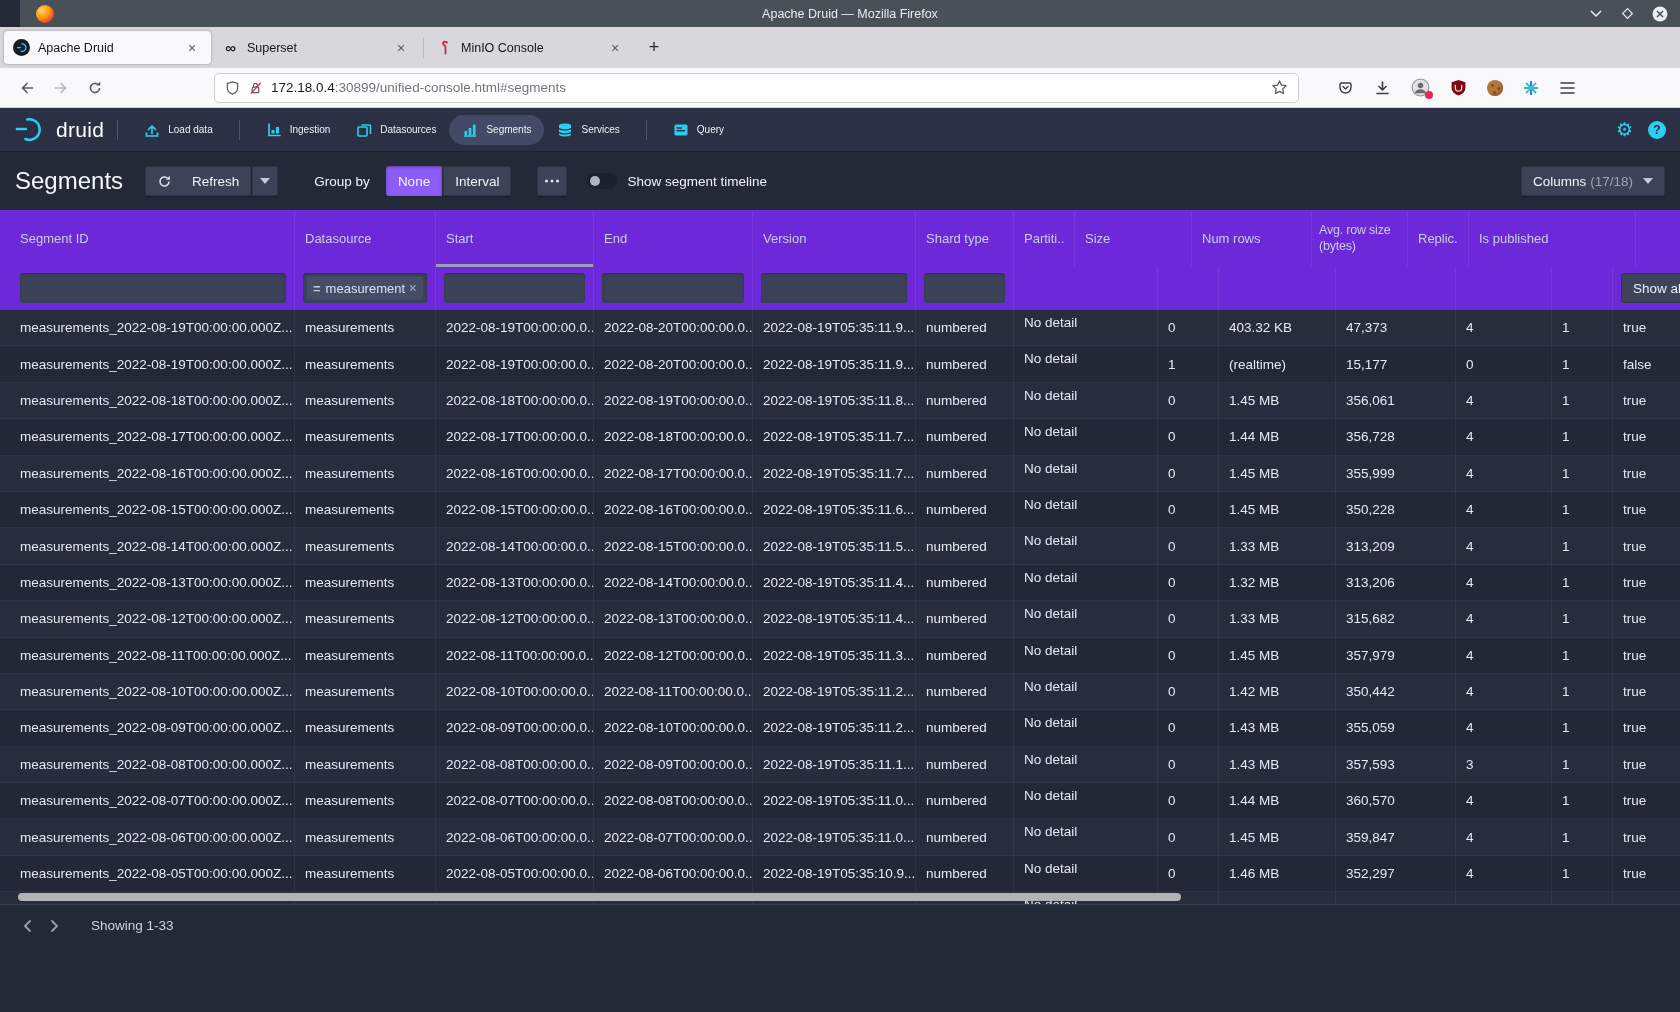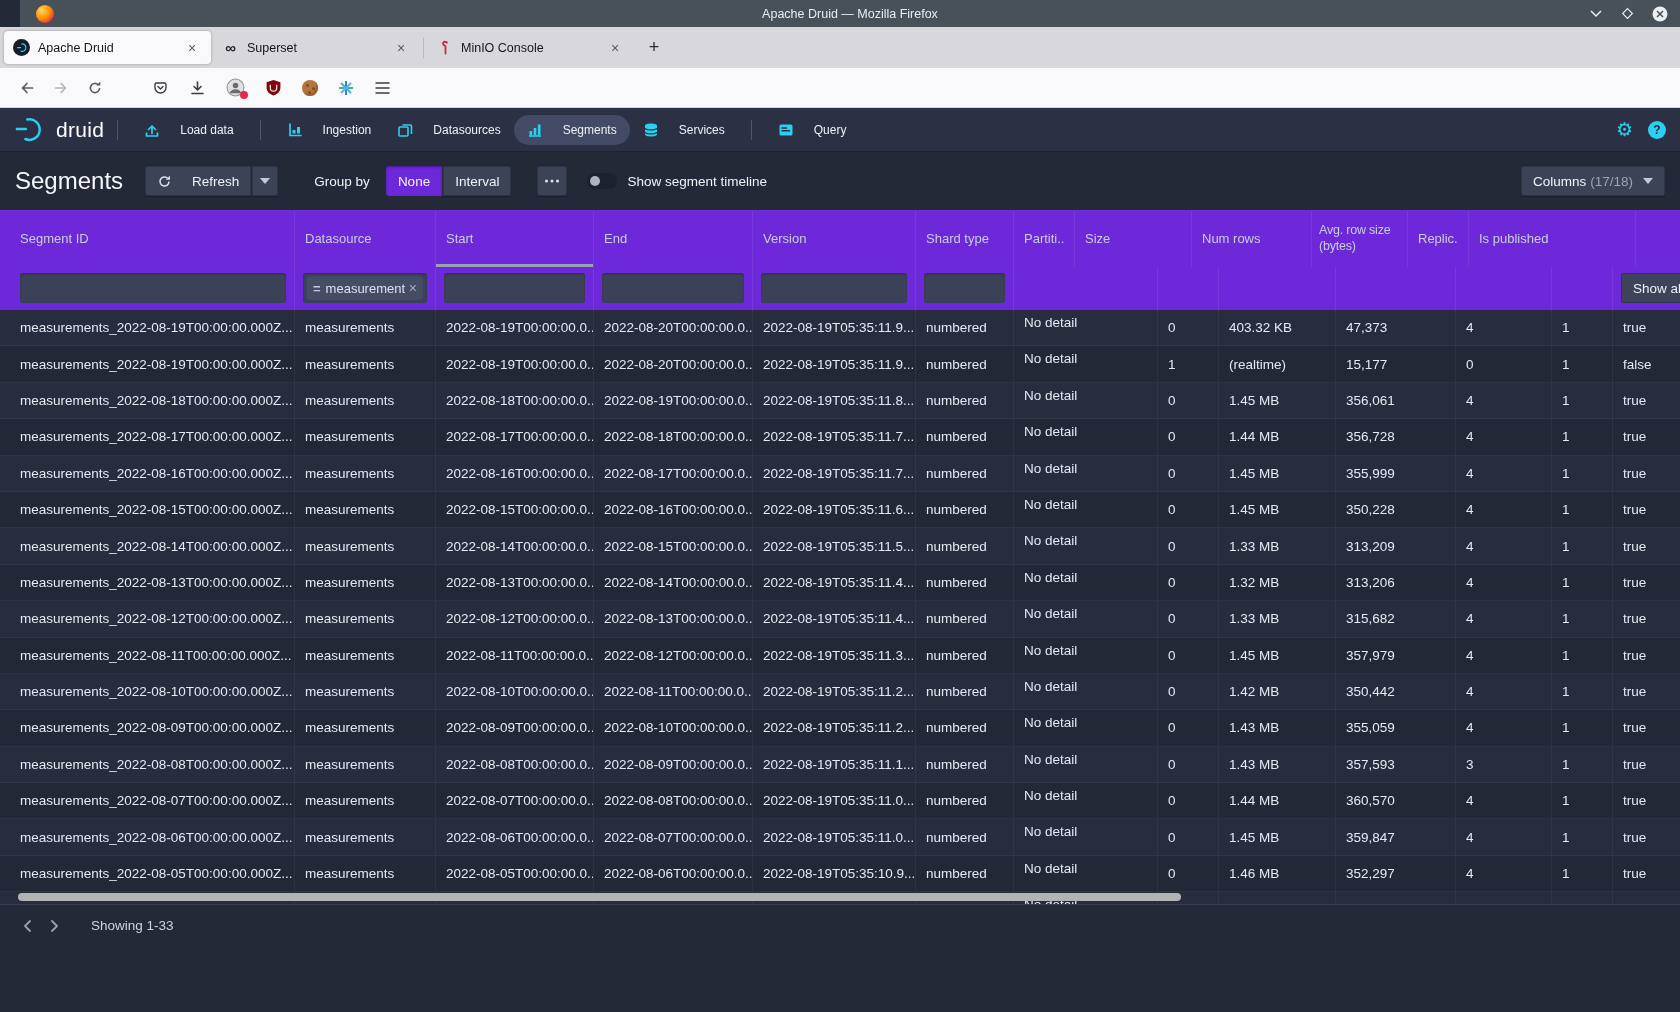--- a/index.html
+++ b/index.html
@@ -52,41 +52,41 @@
             box-shadow:inset -2px -2px 0 #9c6130; position:relative; }
   .cookie:before { content:""; position:absolute; left:4px; top:4px; width:3px; height:3px;
                    border-radius:50%; background:#7d4c24; box-shadow:6px 3px 0 #7d4c24, 2px 7px 0 #7d4c24; }
 
   
   .druidnav { height:44px; background:#2b3044; display:flex; align-items:center;
               padding:0 14px; border-bottom:1px solid #1d2230; }
   .brand { display:flex; align-items:center; }
   .brand-text { color:#ffffff; font-size:21px; margin-left:4px; letter-spacing:.3px; }
   .navsep { width:1px; height:20px; background:rgba(255,255,255,.18); margin:0 13px; }
-  .navitem { display:flex; align-items:center; gap:20px; color:#eef1f6; font-size:12px;
+  .navitem { display:flex; align-items:center; gap:8px; color:#eef1f6; font-size:10px;
              padding:0 13px; height:30px; border-radius:15px; white-space:nowrap; }
   .navitem.active { background:#434a66; }
   .navright { margin-left:auto; display:flex; align-items:center; gap:15px; }
   .gear { color:#2ad0f0; font-size:19px; line-height:19px; }
   .helpcircle { width:18px; height:18px; border-radius:50%; background:#2ad0f0; color:#262b3d;
                 font-size:12px; font-weight:700; display:flex; align-items:center; justify-content:center; }
 
   
   .controls { height:58px; display:flex; align-items:center; padding:0 15px; background:#242938; }
   .pagetitle { font-size:24px; font-weight:400; color:#f5f8fa; }
   .btn { background:#3d4357; border-radius:3px; height:30px; display:inline-flex;
          align-items:center; color:#f0f3f8; font-size:13.5px; padding:0 12px;
          box-shadow:inset 0 0 0 1px rgba(0,0,0,.2), 0 1px 1px rgba(0,0,0,.25); }
   .split { display:flex; margin-left:22px; }
   .split .main { border-radius:3px 0 0 3px; gap:20px; }
   .split .caretbtn { border-radius:0 3px 3px 0; width:26px; justify-content:center;
                      padding:0; margin-left:1px; }
   .grouplabel { margin-left:36px; color:#f0f3f8; font-size:13.5px; }
   .btngroup { display:flex; margin-left:16px; }
-  .btngroup .none { border-radius:3px 0 0 3px; background:#6d28d9;
+  .btngroup .none { border-radius:3px 0 0 3px; background:#8b5cf6;
                     box-shadow:inset 0 1px 3px rgba(0,0,0,.35); }
   .btngroup .interval { border-radius:0 3px 3px 0; border-left:1px solid rgba(0,0,0,.3); }
   .morebtn { margin-left:26px; width:30px; justify-content:center; padding:0; }
   .toggle { margin-left:20px; width:30px; height:16px; border-radius:8px; background:#1c2130;
             position:relative; flex:none; }
   .toggle .knob { position:absolute; left:3px; top:3px; width:10px; height:10px;
                   border-radius:50%; background:#adb3c0; }
   .togglelabel { margin-left:10px; color:#f0f3f8; font-size:13.5px; }
   .colsbtn { margin-left:auto; gap:4px; }
   .colsbtn .count { color:#9ba3b7; }
@@ -200,20 +200,41 @@
     <svg width="16" height="16" viewBox="0 0 16 16">
         <path d="M2.5 8 H12.5 M8 3.5 L12.5 8 L8 12.5" fill="none" stroke="#b6b6be" stroke-width="1.7" stroke-linecap="round" stroke-linejoin="round"></path>
       </svg>
   </span>
   <span class="navbtn">
     <svg width="16" height="16" viewBox="0 0 16 16">
         <path d="M12.6 8 a4.6 4.6 0 1 1 -1.4 -3.3" fill="none" stroke="#5b5b66" stroke-width="1.6"></path>
         <polygon points="13.6,1.6 13.6,6 9.2,6" fill="#5b5b66" transform="scale(.9) translate(1.2,0)"></polygon>
       </svg>
   </span>
+  <div class="urlbox">
+    <span class="icn">
+      <svg width="15" height="16" viewBox="0 0 16 16">
+          <path d="M8 1.5 L13.5 3.2 V7.5 C13.5 11.3 10.9 13.5 8 14.5 C5.1 13.5 2.5 11.3 2.5 7.5 V3.2 Z" fill="none" stroke="#5b5b66" stroke-width="1.3"></path>
+        </svg>
+    </span>
+    <span class="icn">
+      <svg width="15" height="16" viewBox="0 0 16 16">
+          <rect x="4.5" y="7" width="7" height="6" rx="1" fill="none" stroke="#5b5b66" stroke-width="1.3"></rect>
+          <path d="M6 7 V5 a2 2 0 0 1 4 0 V7" fill="none" stroke="#5b5b66" stroke-width="1.3"></path>
+          <path d="M3 14 L13.5 2.5" stroke="#e22850" stroke-width="1.5"></path>
+        </svg>
+    </span>
+    <span class="url-host">172.18.0.4</span>
+      <span class="url-rest">:30899/unified-console.html#segments</span>
+    <span class="url-star">
+      <svg width="17" height="17" viewBox="0 0 16 16">
+          <path d="M8 1.8 l1.9 3.9 4.3 .6 -3.1 3 .7 4.3 L8 11.6 4.2 13.6 l.7 -4.3 -3.1 -3 4.3 -.6 z" fill="none" stroke="#5b5b66" stroke-width="1.2" stroke-linejoin="round"></path>
+        </svg>
+    </span>
+  </div>
   <div class="tb-icons">
     <span class="tb-ic">
       <svg width="17" height="16" viewBox="0 0 16 16">
           <path d="M2.5 4.5 a1.5 1.5 0 0 1 1.5 -1.5 h8 a1.5 1.5 0 0 1 1.5 1.5 v3 a5.5 5.5 0 0 1 -11 0 z" fill="none" stroke="#3b3b43" stroke-width="1.4"></path>
           <polyline points="5.5,6.5 8,9 10.5,6.5" fill="none" stroke="#3b3b43" stroke-width="1.4" stroke-linecap="round" stroke-linejoin="round"></polyline>
         </svg>
     </span>
     <span class="tb-ic">
       <svg width="17" height="16" viewBox="0 0 16 16">
           <path d="M8 2 V9.5 M4.5 6.5 L8 10 L11.5 6.5" fill="none" stroke="#3b3b43" stroke-width="1.6" stroke-linecap="round" stroke-linejoin="round"></path>

